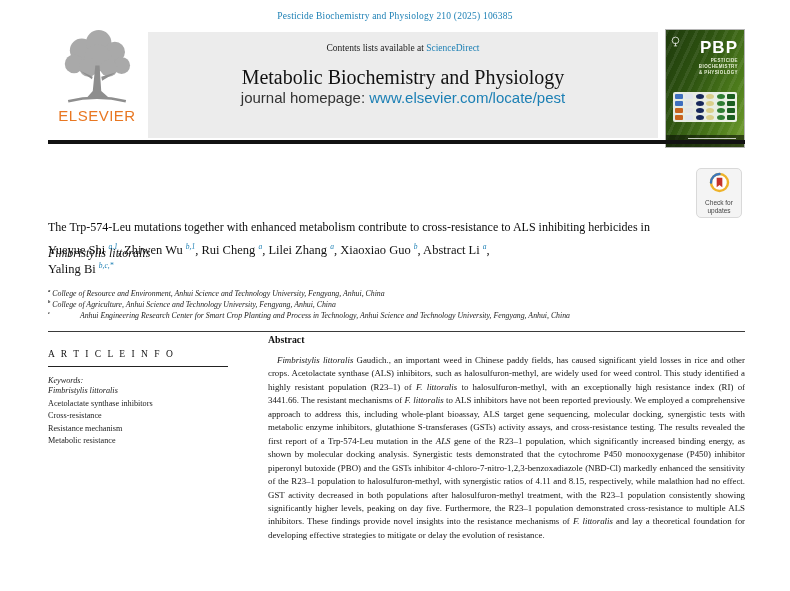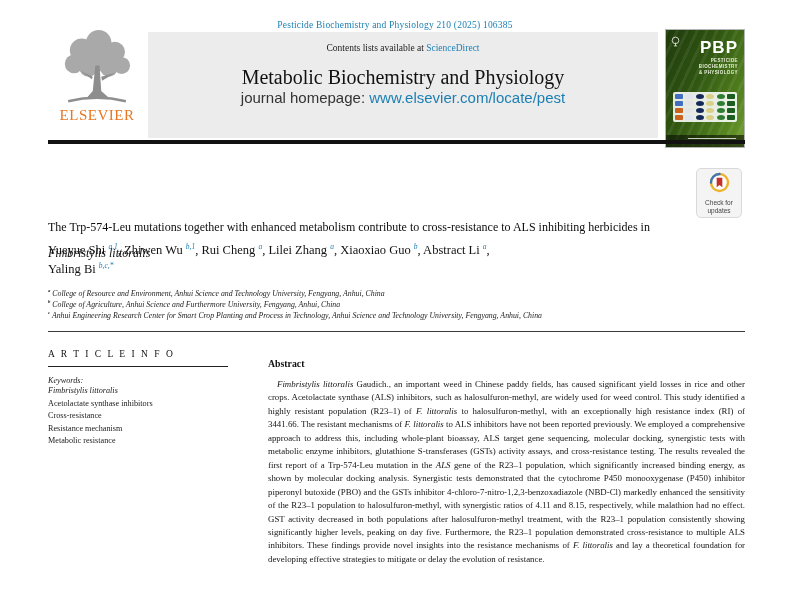--- a/index.html
+++ b/index.html
@@ -7,29 +7,29 @@
     --elsevier-orange:#e87722;
     --ink:#1c1c1c;
   }
   *{margin:0;padding:0;box-sizing:border-box;}
   body{background:#fff;}
   .page{
     position:relative;width:790px;height:591px;background:#ffffff;
     font-family:"Liberation Serif", serif;color:var(--ink);overflow:hidden;
   }
   .journal-ref{
-    position:absolute;top:20px;left:0;right:0;text-align:center;
+    position:absolute;top:11px;left:0;right:0;text-align:center;
     font-size:9.5px;color:var(--accent);letter-spacing:.2px;
   }
   
   .banner{position:absolute;left:48px;top:30px;width:697px;height:110px;}
   .logo-block{position:absolute;left:0;top:0;width:98px;height:110px;text-align:center;}
   .logo-block svg{display:block;margin:0 auto;}
   .elsevier-word{
-    font-family:Liberation Serif, serif;color:var(--elsevier-orange);
+    font-family:Liberation Sans, sans-serif;color:var(--elsevier-orange);
     font-size:15px;letter-spacing:.5px;margin-top:-1px;
   }
   .gray-box{
     position:absolute;left:100px;top:2px;width:510px;height:106px;
     background:#ececec;text-align:center;
   }
   .contents-line{margin-top:11px;font-size:9.5px;color:#222;}
   .link{color:var(--accent);text-decoration:none;cursor:pointer;}
   .banner-title{margin-top:13px;font-size:20px;color:#111;}
   .homepage-line{font-size:15px;font-family:"Liberation Sans",sans-serif;color:#333;}
@@ -75,21 +75,21 @@
   sup{font-size:60%;line-height:0;}
   .affils{position:absolute;left:48px;top:288px;width:697px;font-size:7.8px;line-height:11px;color:#222;}
   .affil{font-style:italic;}
   .affil sup{font-style:italic;font-weight:bold;color:#222;}
   
   .left-col{position:absolute;left:48px;top:349px;width:182px;}
   .ai-heading{font-size:9.5px;letter-spacing:2px;color:#111;}
   .ai-rule{margin-top:7px;width:180px;height:1px;background:#222;}
   .kw-label{margin-top:9px;font-style:italic;font-size:8.2px;}
   .kw{font-size:8.2px;line-height:12.6px;color:#1a1a1a;}
-  .right-col{position:absolute;left:268px;top:358px;width:477px;}
+  .right-col{position:absolute;left:268px;top:334px;width:477px;}
   .abs-heading{font-size:9.8px;font-weight:600;color:#111;}
   .abs-text{
     margin-top:9px;font-size:8.85px;line-height:13.45px;text-align:justify;
     text-indent:9px;color:#151515;
   }
 </style>
 </head>
 <body>
 
 <div class="page">
@@ -193,22 +193,22 @@
         <path d="M9.5 7 h7 v12 l-3.5 -3 l-3.5 3 z" fill="#c4332b"></path>
       </svg>
     </span>
     <div class="badge-label">Check for updates</div>
   </div>
 
   <div class="authors"><span>Yueyue Shi </span><sup>a,1</sup><span>, </span><span>Zhiwen Wu </span><sup>b,1</sup><span>, </span><span>Rui Cheng </span><sup>a</sup><span>, </span><span>Lilei Zhang </span><sup>a</sup><span>, </span><span>Xiaoxiao Guo </span><sup>b</sup><span>, </span><span>Abstract Li </span><sup>a</sup><span>,</span><br><span>Yaling Bi </span><sup>b,c,*</sup></div>
 
   <div class="affils">
     <div class="affil"><sup>a</sup><span style="font-style: italic;"> College of Resource and Environment, Anhui Science and Technology University, Fengyang, Anhui, China</span></div>
-    <div class="affil"><sup>b</sup><span style="font-style: italic;"> College of Agriculture, Anhui Science and Furthermore University, Fengyang, Anhui, China</span></div>
-    <div class="affil"><sup>c</sup><span style="font-style: italic;"> Anhui Engineering Research Center for Smart Crop Planting and Process in Technology, Anhui Science and Technology University, Fengyang, Anhui, China</span></div>
+    <div class="affil"><sup>b</sup><span style="font-style: italic;"> College of Agriculture, Anhui Science and Technology University, Fengyang, Anhui, China</span></div>
+    <div class="affil"><sup>c</sup><span style="font-style: italic; margin-left: 28px;"> Anhui Engineering Research Center for Smart Crop Planting and Process in Technology, Anhui Science and Technology University, Fengyang, Anhui, China</span></div>
   </div>
 
   <div class="rule-full"></div>
 
   <div class="left-col">
     <div class="ai-heading">A R T I C L E  I N F O</div>
     <div class="ai-rule"></div>
     <div class="kw-label">Keywords:</div>
     <div class="kw"><span style="font-style: italic;">Fimbristylis littoralis</span></div>
     <div class="kw"><span>Acetolactate synthase inhibitors</span></div>

